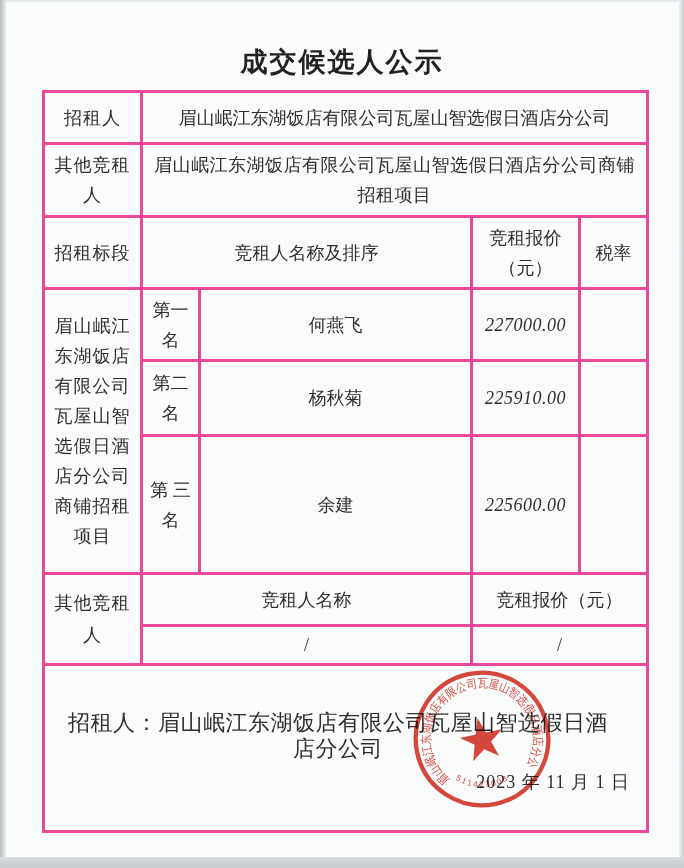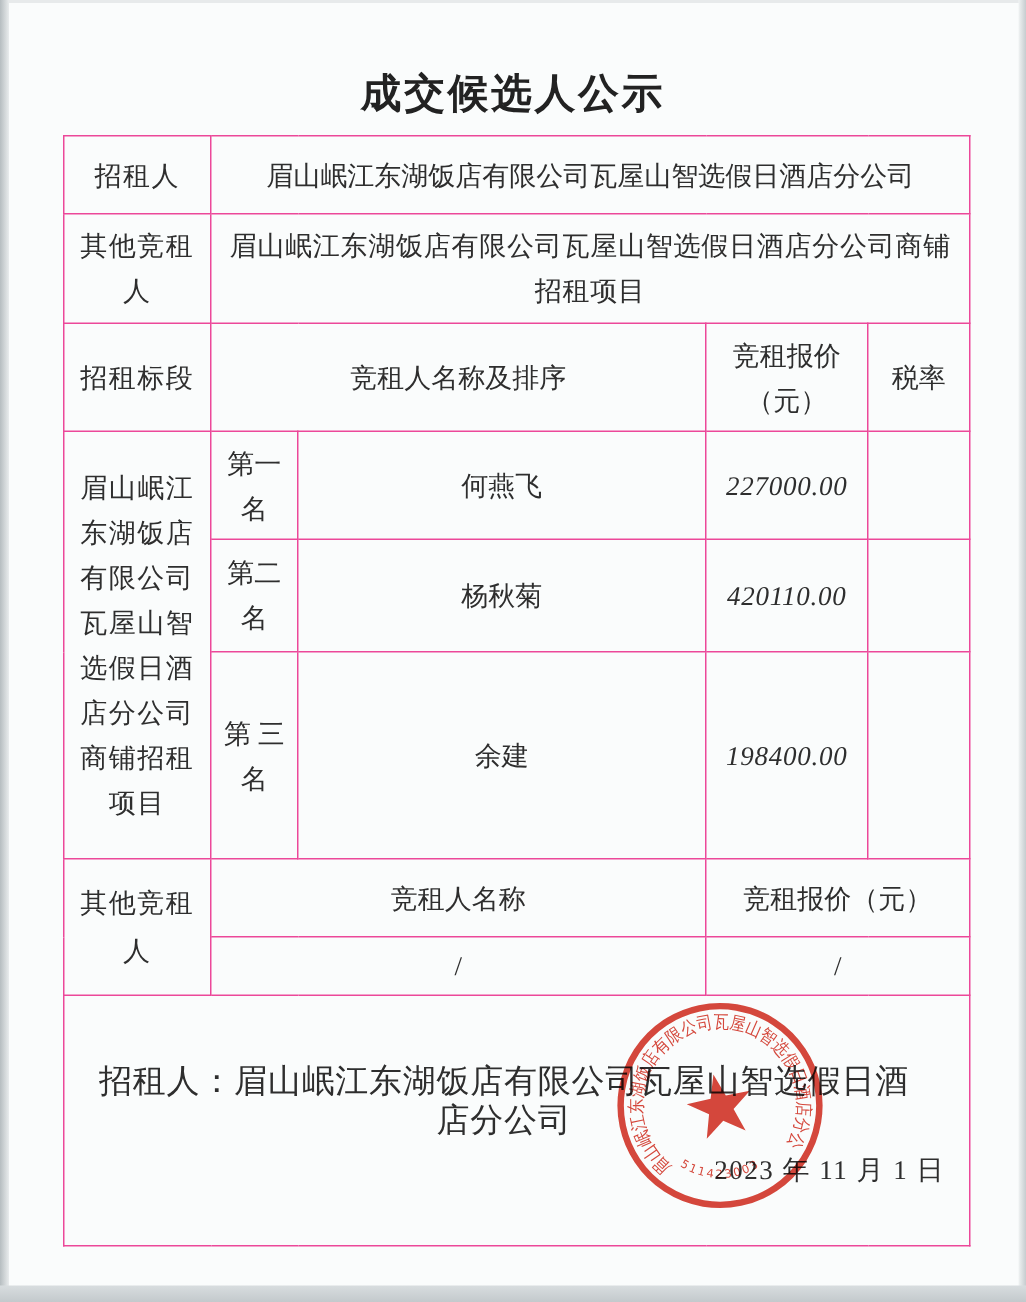--- a/index.html
+++ b/index.html
@@ -23,21 +23,21 @@
     background:linear-gradient(to bottom,#d8dddf,#c3c9cc);}
   .doc-title{
     position:absolute;left:0;top:44px;width:684px;
     text-align:center;font-size:27px;font-weight:600;letter-spacing:2px;color:#222;
   }
   table.doc{
     position:absolute;left:42px;top:90px;
     width:604px;border-collapse:collapse;table-layout:fixed;
   }
   table.doc td{
-    border:1px solid #ec4899;
+    border:3px solid #ec4899;
     text-align:center;vertical-align:middle;
     font-size:18px;line-height:30px;color:#2e2e2e;
     padding:2px 3px;overflow:hidden;
   }
   td.label-cell{letter-spacing:1px;}
   td.wrap-narrow{line-height:35px;letter-spacing:1px;padding:2px 10px;}
   td.rank-cell{line-height:36px;padding:2px 5px;}
   td.price-cell{font-size:17px;letter-spacing:0.5px;font-style:italic;}
   td.project-cell{line-height:34px;letter-spacing:0.5px;padding:2px 1px;}
   td.hdr-price{line-height:32px;}
@@ -92,27 +92,27 @@
     <tr style="height:72px">
       <td rowspan="3" class="wrap-narrow">眉山岷江东湖饭店有限公司瓦屋山智选假日酒店分公司商铺招租项目</td>
       <td class="rank-cell">第一名</td>
       <td>何燕飞</td>
       <td class="price-cell">227000.00</td>
       <td></td>
     </tr>
     <tr style="height:75px">
       <td class="rank-cell">第二名</td>
       <td>杨秋菊</td>
-      <td class="price-cell">420110.00</td>
+      <td class="price-cell">225910.00</td>
       <td></td>
     </tr>
     <tr style="height:138px">
       <td class="rank-cell">第 三名</td>
       <td>余建</td>
-      <td class="price-cell">198400.00</td>
+      <td class="price-cell">225600.00</td>
       <td></td>
     </tr>
     <tr style="height:52px">
       <td rowspan="2" class="wrap-narrow" style="line-height:32px">其他竞租人</td>
       <td colspan="2">竞租人名称</td>
       <td colspan="2">竞租报价（元）</td>
     </tr>
     <tr style="height:39px">
       <td colspan="2">/</td>
       <td colspan="2">/</td>

